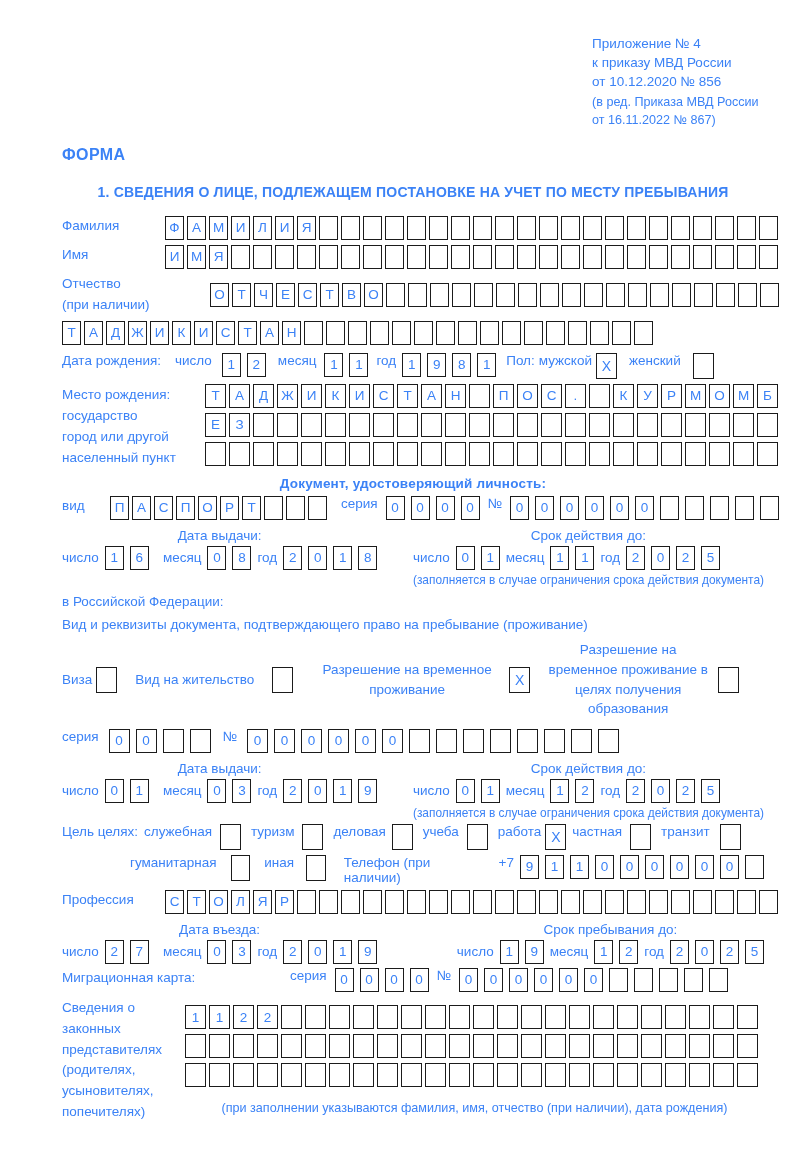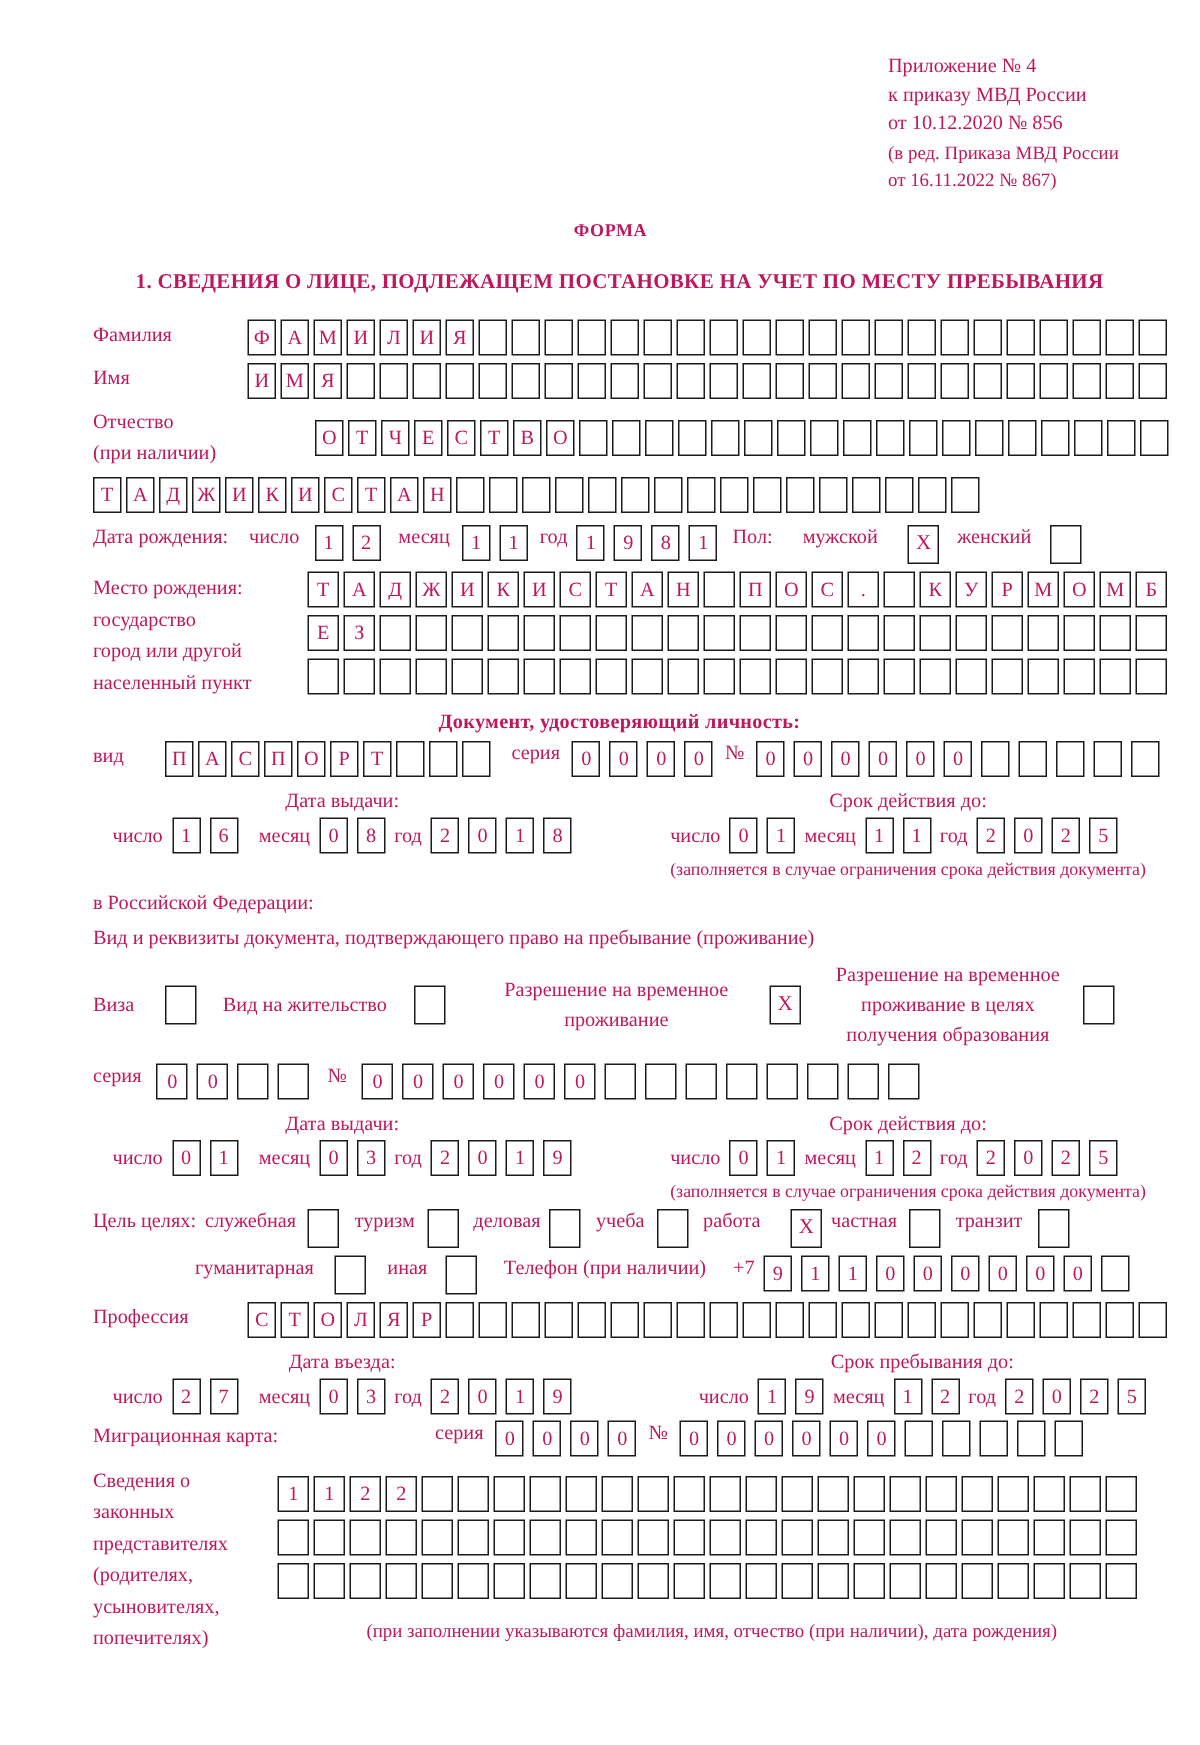--- a/index.html
+++ b/index.html
@@ -1,46 +1,46 @@
 <!DOCTYPE html>
 <html><head>
 <meta charset="utf-8">
 <style>
   html,body{margin:0;padding:0;background:#fff;}
-  .page{width:788px;height:1163px;box-sizing:border-box;background:#fff;color:#be185d;
+  .page{width:788px;height:1163px;box-sizing:border-box;background:#fff;color:#3b82f6;
         padding:34px 24px 16px 62px;position:relative;overflow:hidden;
-        font-family:Liberation Serif, serif;font-size:13.5px;}
+        font-family:Liberation Sans, sans-serif;font-size:13.5px;}
   
   .hdr{width:172px;margin-left:auto;line-height:1.42;}
   .hdr .sub{font-size:12.6px;margin-top:3px;line-height:1.4;}
-  .forma{text-align:center;padding-right:12px;font-weight:bold;font-size:12px;margin-top:16px;letter-spacing:.4px;}
+  .forma{text-align:left;padding-right:12px;font-weight:bold;font-size:16px;margin-top:16px;letter-spacing:.4px;}
   .title{text-align:center;font-weight:bold;font-size:15px;line-height:1.5;margin-top:16px;}
   .uline{display:inline-block;width:54px;border-bottom:2.2px solid #2a2a2a;margin-left:10px;height:12px;}
   .sec{font-weight:bold;font-size:14px;text-align:center;margin-top:20px;letter-spacing:.2px;}
   
   .form{margin-top:16px;}
   .row{display:flex;align-items:flex-start;margin-bottom:5px;}
   .row.top{align-items:center;}
   .lab{line-height:1.55;}
   .lw48{flex:0 0 48px;} .lw103{flex:0 0 103px;} .lw123{flex:0 0 123px;}
   .lw143{flex:0 0 143px;} .lw148{flex:0 0 148px;} .lw168{flex:0 0 168px;}
-  .ml4{margin-left:20px;} .ml6{margin-left:6px;} .ml8{margin-left:8px;} .ml10{margin-left:10px;}
+  .ml4{margin-left:4px;} .ml6{margin-left:6px;} .ml8{margin-left:8px;} .ml10{margin-left:10px;}
   .ml12{margin-left:12px;} .ml14{margin-left:14px;} .ml18{margin-left:18px;} .ml60{margin-left:60px;} .ml68{margin-left:68px;}
   
   .cells{display:inline-flex;gap:3px;}
   .cells.dgap{gap:6px;}
   .cell{display:inline-flex;align-items:center;justify-content:center;box-sizing:border-box;
         width:19px;height:24px;border:1.7px solid #1b1b1b;background:#fff;font-size:13.5px;}
   .w21 .cell{width:21px;}
   .cb{display:inline-flex;align-items:center;justify-content:center;box-sizing:border-box;
       width:21px;height:26px;border:1.7px solid #1b1b1b;background:#fff;font-size:14px;}
   .stack > .cells{margin-bottom:5px;display:flex;}
   
   .daterow{display:flex;justify-content:space-between;align-items:flex-start;margin:8px 0 4px 0;}
-  .dcol{display:flex;flex-direction:column;margin-left:13px;}
+  .dcol{display:flex;flex-direction:column;}
   .dhead{text-align:center;margin-bottom:3px;}
   .dline{display:flex;align-items:center;gap:6px;}
   .dnote{font-size:11.9px;text-align:right;margin-top:3px;}
   .intro{line-height:1.7;margin-top:4px;}
   .optrow{margin-top:4px;margin-bottom:10px;}
   .optlbl{text-align:center;line-height:1.45;}
   .ow185{width:192px;} .ow165{width:168px;}
   .note-center{font-size:12.6px;text-align:center;margin-top:14px;}
 </style>
 </head>

